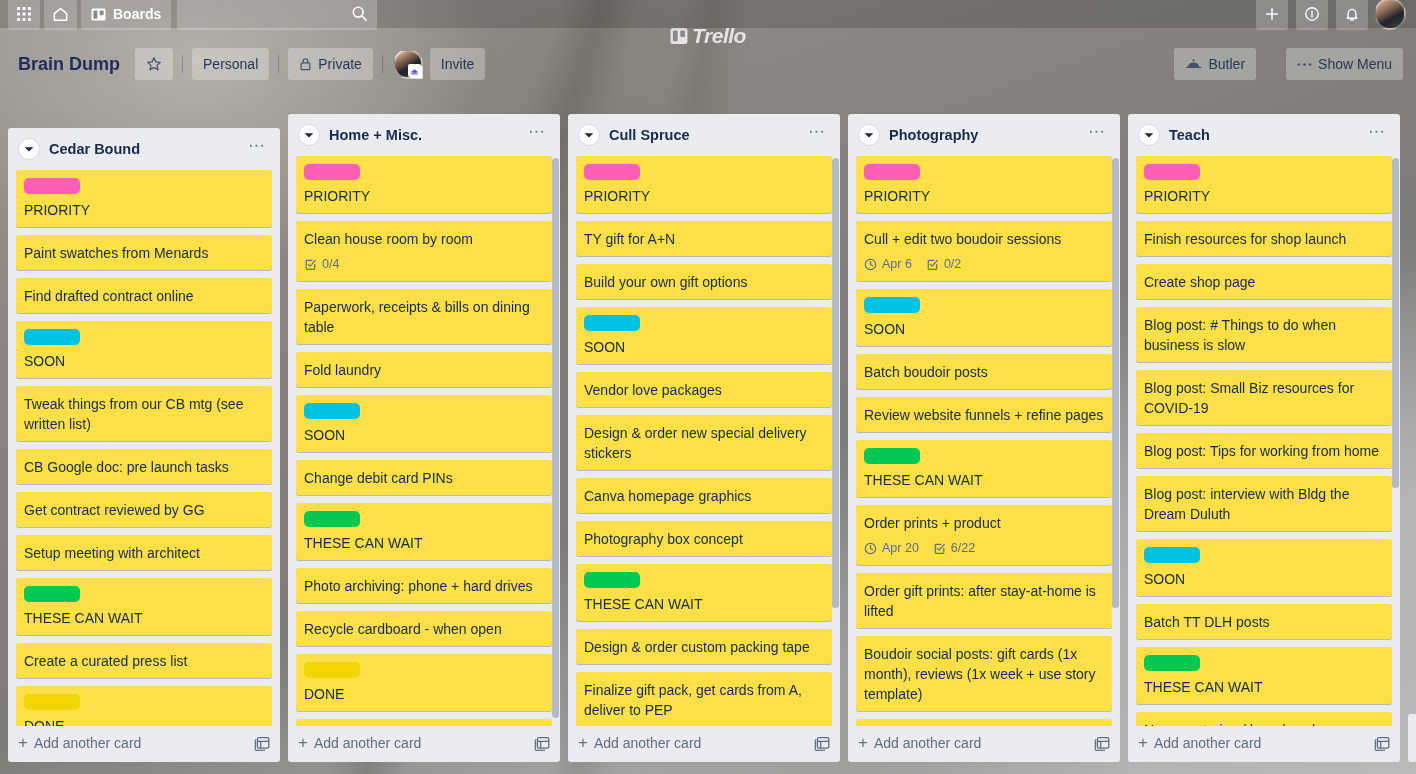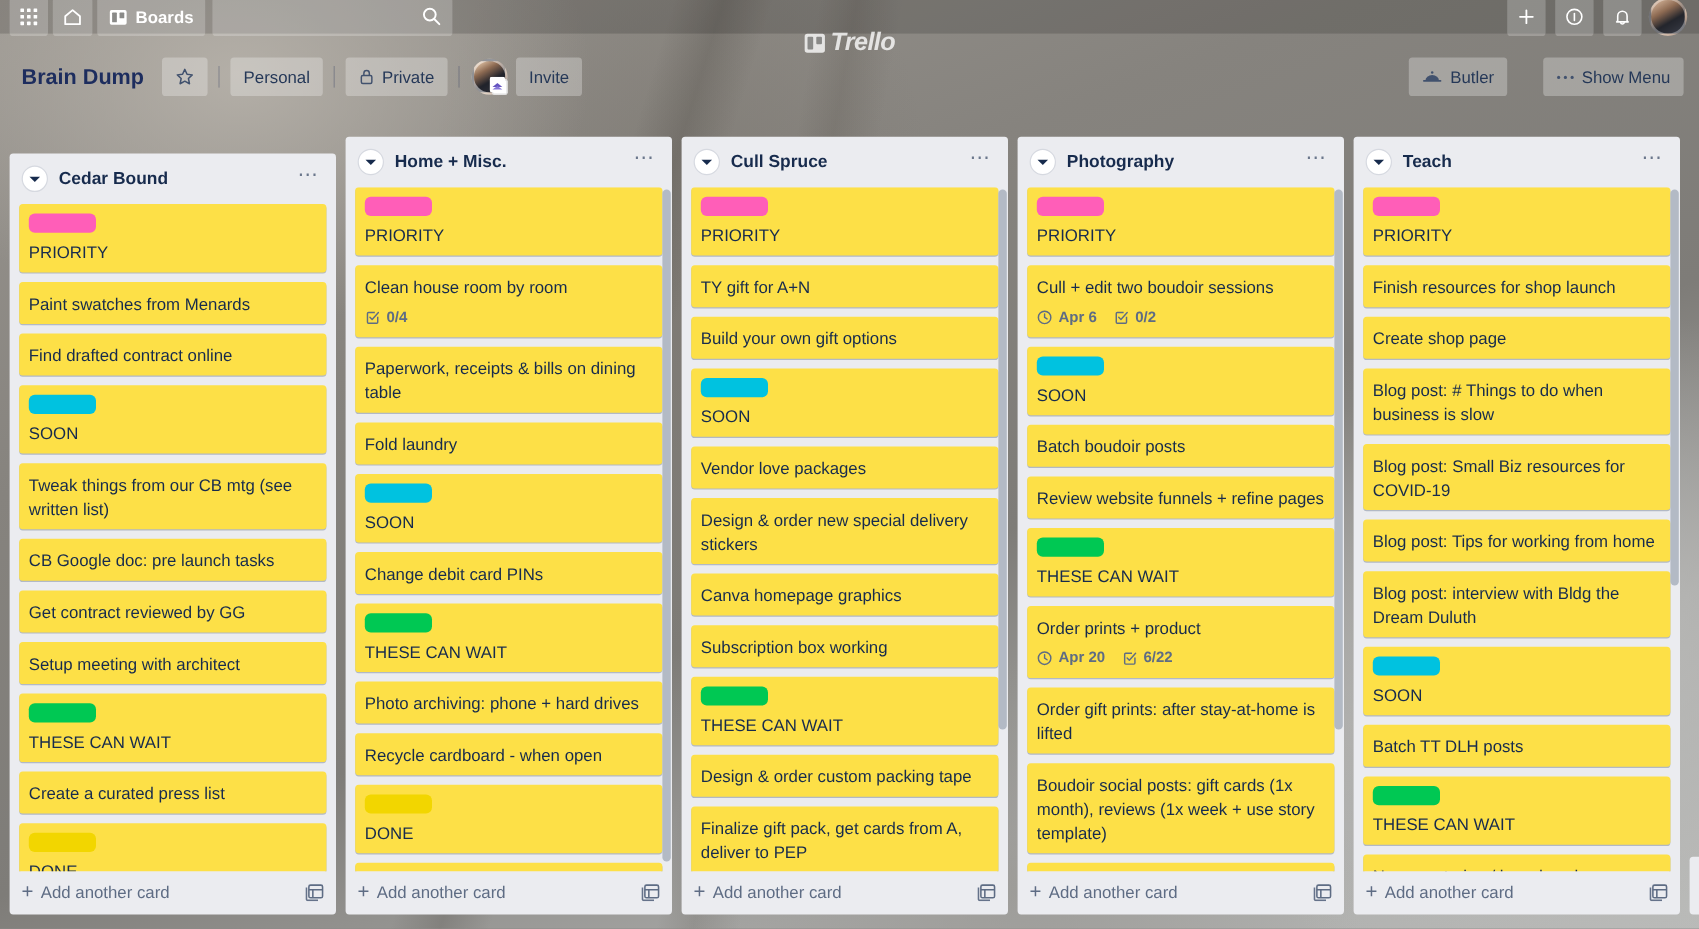--- a/index.html
+++ b/index.html
@@ -172,21 +172,21 @@
     margin-bottom: 8px;
     font-size: 14px; color: #172b4d; line-height: 20px;
     cursor: pointer;
   }
   .label {
     height: 8px; width: 40px; border-radius: 4px; margin-bottom: 6px;
   }
   .label.w-lg { width: 56px; height: 16px; border-radius: 5px; }
   .badges {
     display: flex; align-items: center; gap: 14px;
-    margin-top: 5px; color: #5e6c84; font-size: 12.5px; font-weight: bold;
+    margin-top: 5px; color: #5e6c84; font-size: 12.5px;
   }
   .badge { display: flex; align-items: center; gap: 5px; }
   .add-card {
     flex: none;
     display: flex; align-items: center;
     padding: 9px 10px 11px 10px;
     color: #5e6c84; font-size: 14px; cursor: pointer;
     gap: 6px;
   }
   .add-card .plus { font-size: 17px; line-height: 14px; color: #5e6c84; }
@@ -491,21 +491,21 @@
         <div class="card">
           <div class="card-title">Vendor love packages</div>
         </div>
         <div class="card">
           <div class="card-title">Design &amp; order new special delivery stickers</div>
         </div>
         <div class="card">
           <div class="card-title">Canva homepage graphics</div>
         </div>
         <div class="card">
-          <div class="card-title">Subscription box working</div>
+          <div class="card-title">Photography box concept</div>
         </div>
         <div class="card">
           <div class="label w-lg" style="background:#00C853"></div>
           <div class="card-title">THESE CAN WAIT</div>
         </div>
         <div class="card">
           <div class="card-title">Design &amp; order custom packing tape</div>
         </div>
         <div class="card">
           <div class="card-title">Finalize gift pack, get cards from A, deliver to PEP</div>

